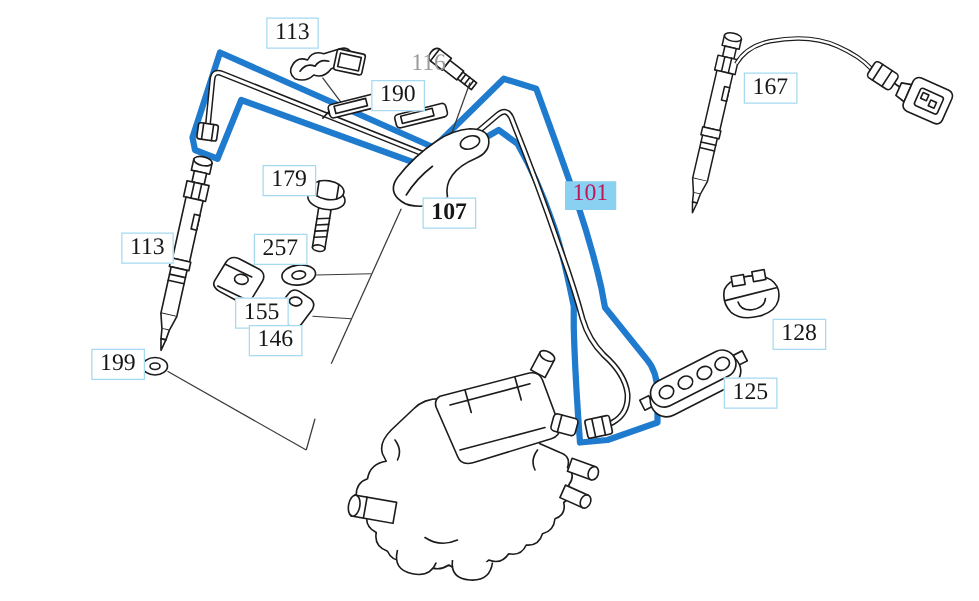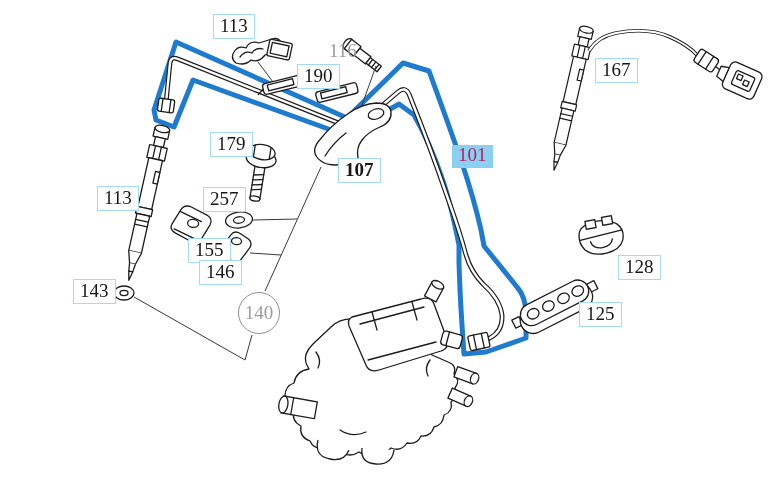--- a/index.html
+++ b/index.html
@@ -225,18 +225,17 @@
       <div class="plabel plain" style="left: 327px; top: 16px; margin-top: 24px;">116</div>
       <div class="plabel box" style="left: 297px; top: 64px;">190</div>
       <div class="plabel box" style="left: 595px; top: 58px;">167</div>
       <div class="plabel selected" style="left: 452px; top: 145px;">101</div>
       <div class="plabel box" style="left: 210px; top: 132px;">179</div>
       <div class="plabel box" style="left: 203px; top: 187px;">257</div>
       <div class="plabel box" style="left: 338px; top: 158px; font-weight: bold;">107</div>
       <div class="plabel box" style="left: 97px; top: 186px;">113</div>
       <div class="plabel box" style="left: 164px; top: 238px; margin-left: 24px;">155</div>
       <div class="plabel box" style="left: 199px; top: 260px;">146</div>
-      <div class="plabel box" style="left: 73px; top: 279px;">143</div>
-      <div class="plabel circle" style="left: 238px; top: 292px;">140</div>
+      <div class="plabel box" style="left: 73px; top: 279px;">199</div>
       <div class="plabel box" style="left: 618px; top: 255px;">128</div>
       <div class="plabel box" style="left: 579px; top: 302px;">125</div>
     </div>
 </div>
 
 </body></html>

